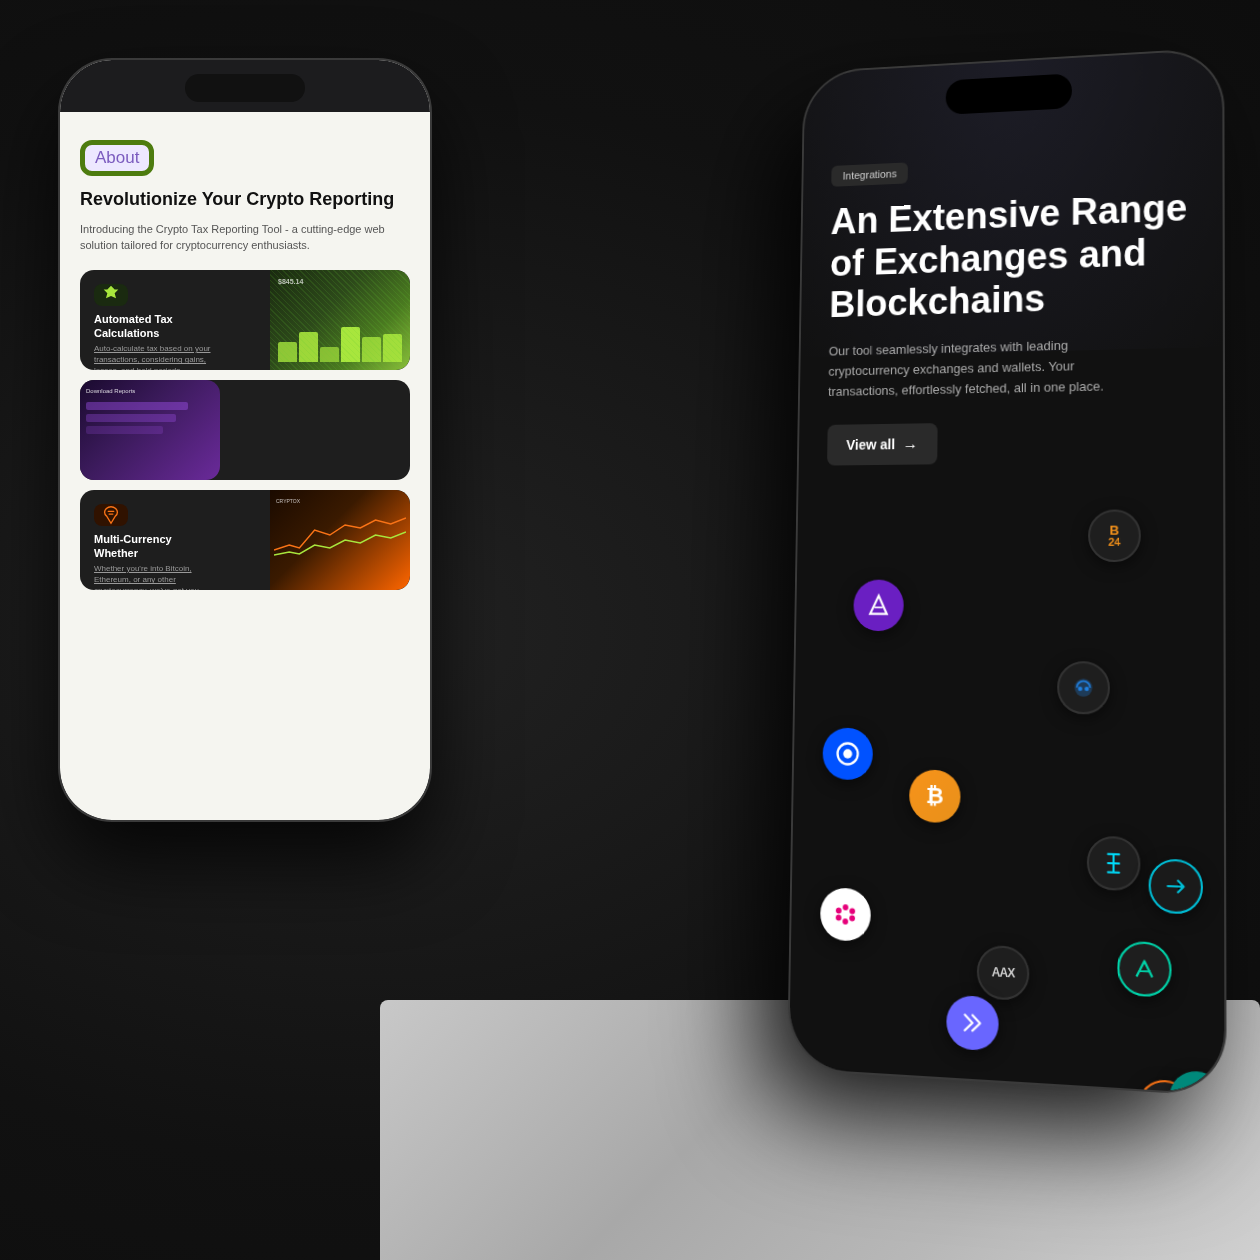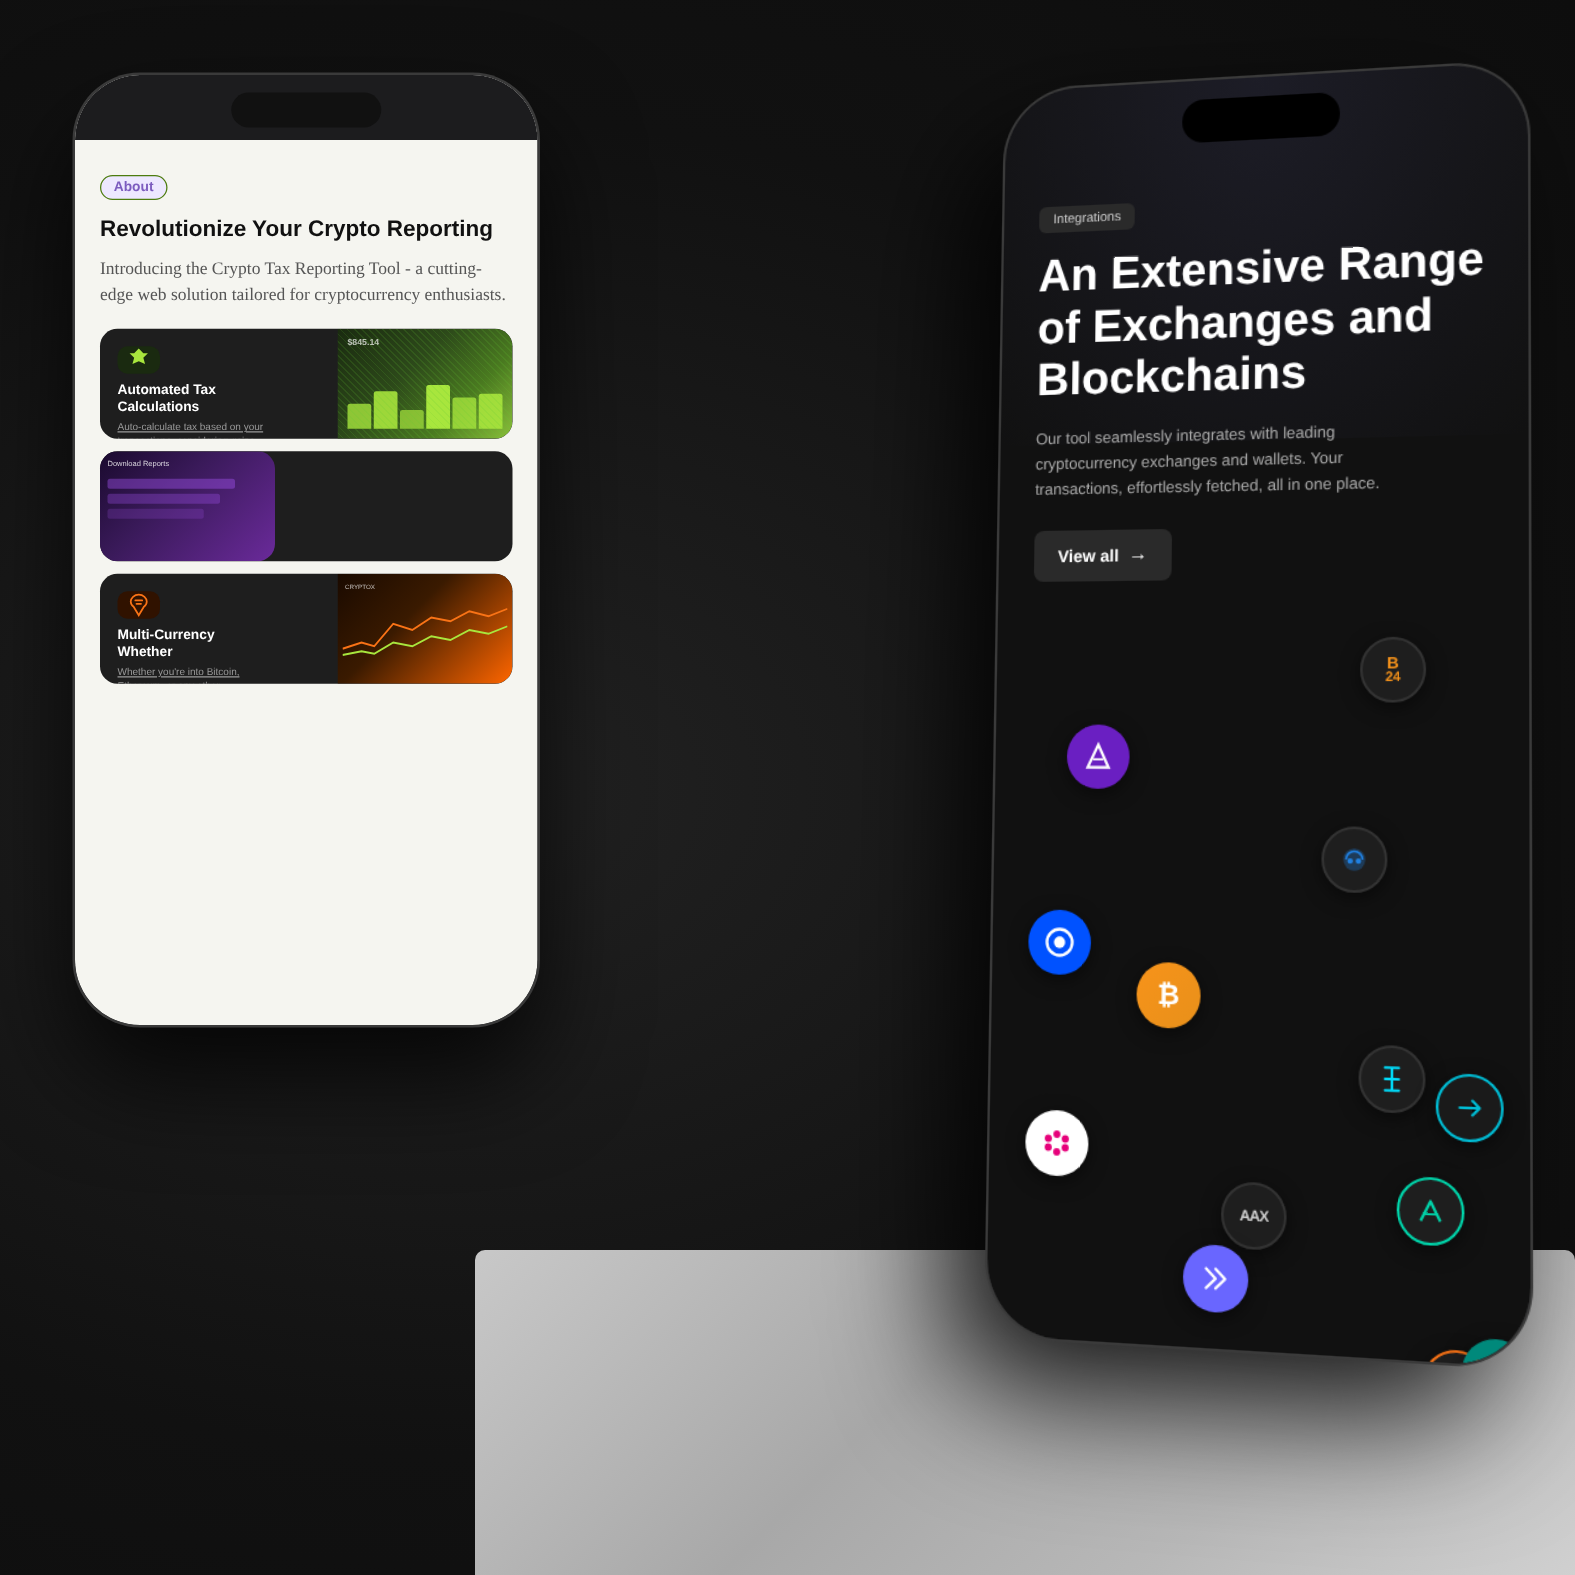--- a/index.html
+++ b/index.html
@@ -87,53 +87,52 @@
       right: 0;
       bottom: 0;
       padding: 20px 20px 20px 20px;
       overflow: hidden;
     }
 
     .about-badge {
       display: inline-block;
       background: #ede8ff;
       color: #7c5cbf;
-      font-size: 11px;
-      font-weight: 700;
+      font-size: 17px;
+      font-weight: 400;
       padding: 3px 10px;
       border-radius: 12px;
       margin-bottom: 12px;
-      border: 1px solid #4d7c0f;
+      border: 5px solid #4d7c0f;
     }
 
     .left-title {
       font-size: 18px;
       font-weight: 800;
       color: #111;
       line-height: 1.25;
       margin-bottom: 10px;
     }
 
     .left-subtitle {
-      font-size: 14px;
+      font-size: 11px;
       color: #555;
       line-height: 1.5;
       margin-bottom: 16px;
-      font-family: Liberation Serif, serif;
     }
 
     
     .feature-card {
       background: #1e1e1e;
       border-radius: 14px;
       margin-bottom: 10px;
       overflow: hidden;
       display: flex;
       align-items: stretch;
-      height: 88px;
+      height: 100px;
       gap: 44px;
     }
 
     .feature-card-left {
       padding: 14px;
       flex: 1;
       display: flex;
       flex-direction: column;
       justify-content: space-between;
     }

